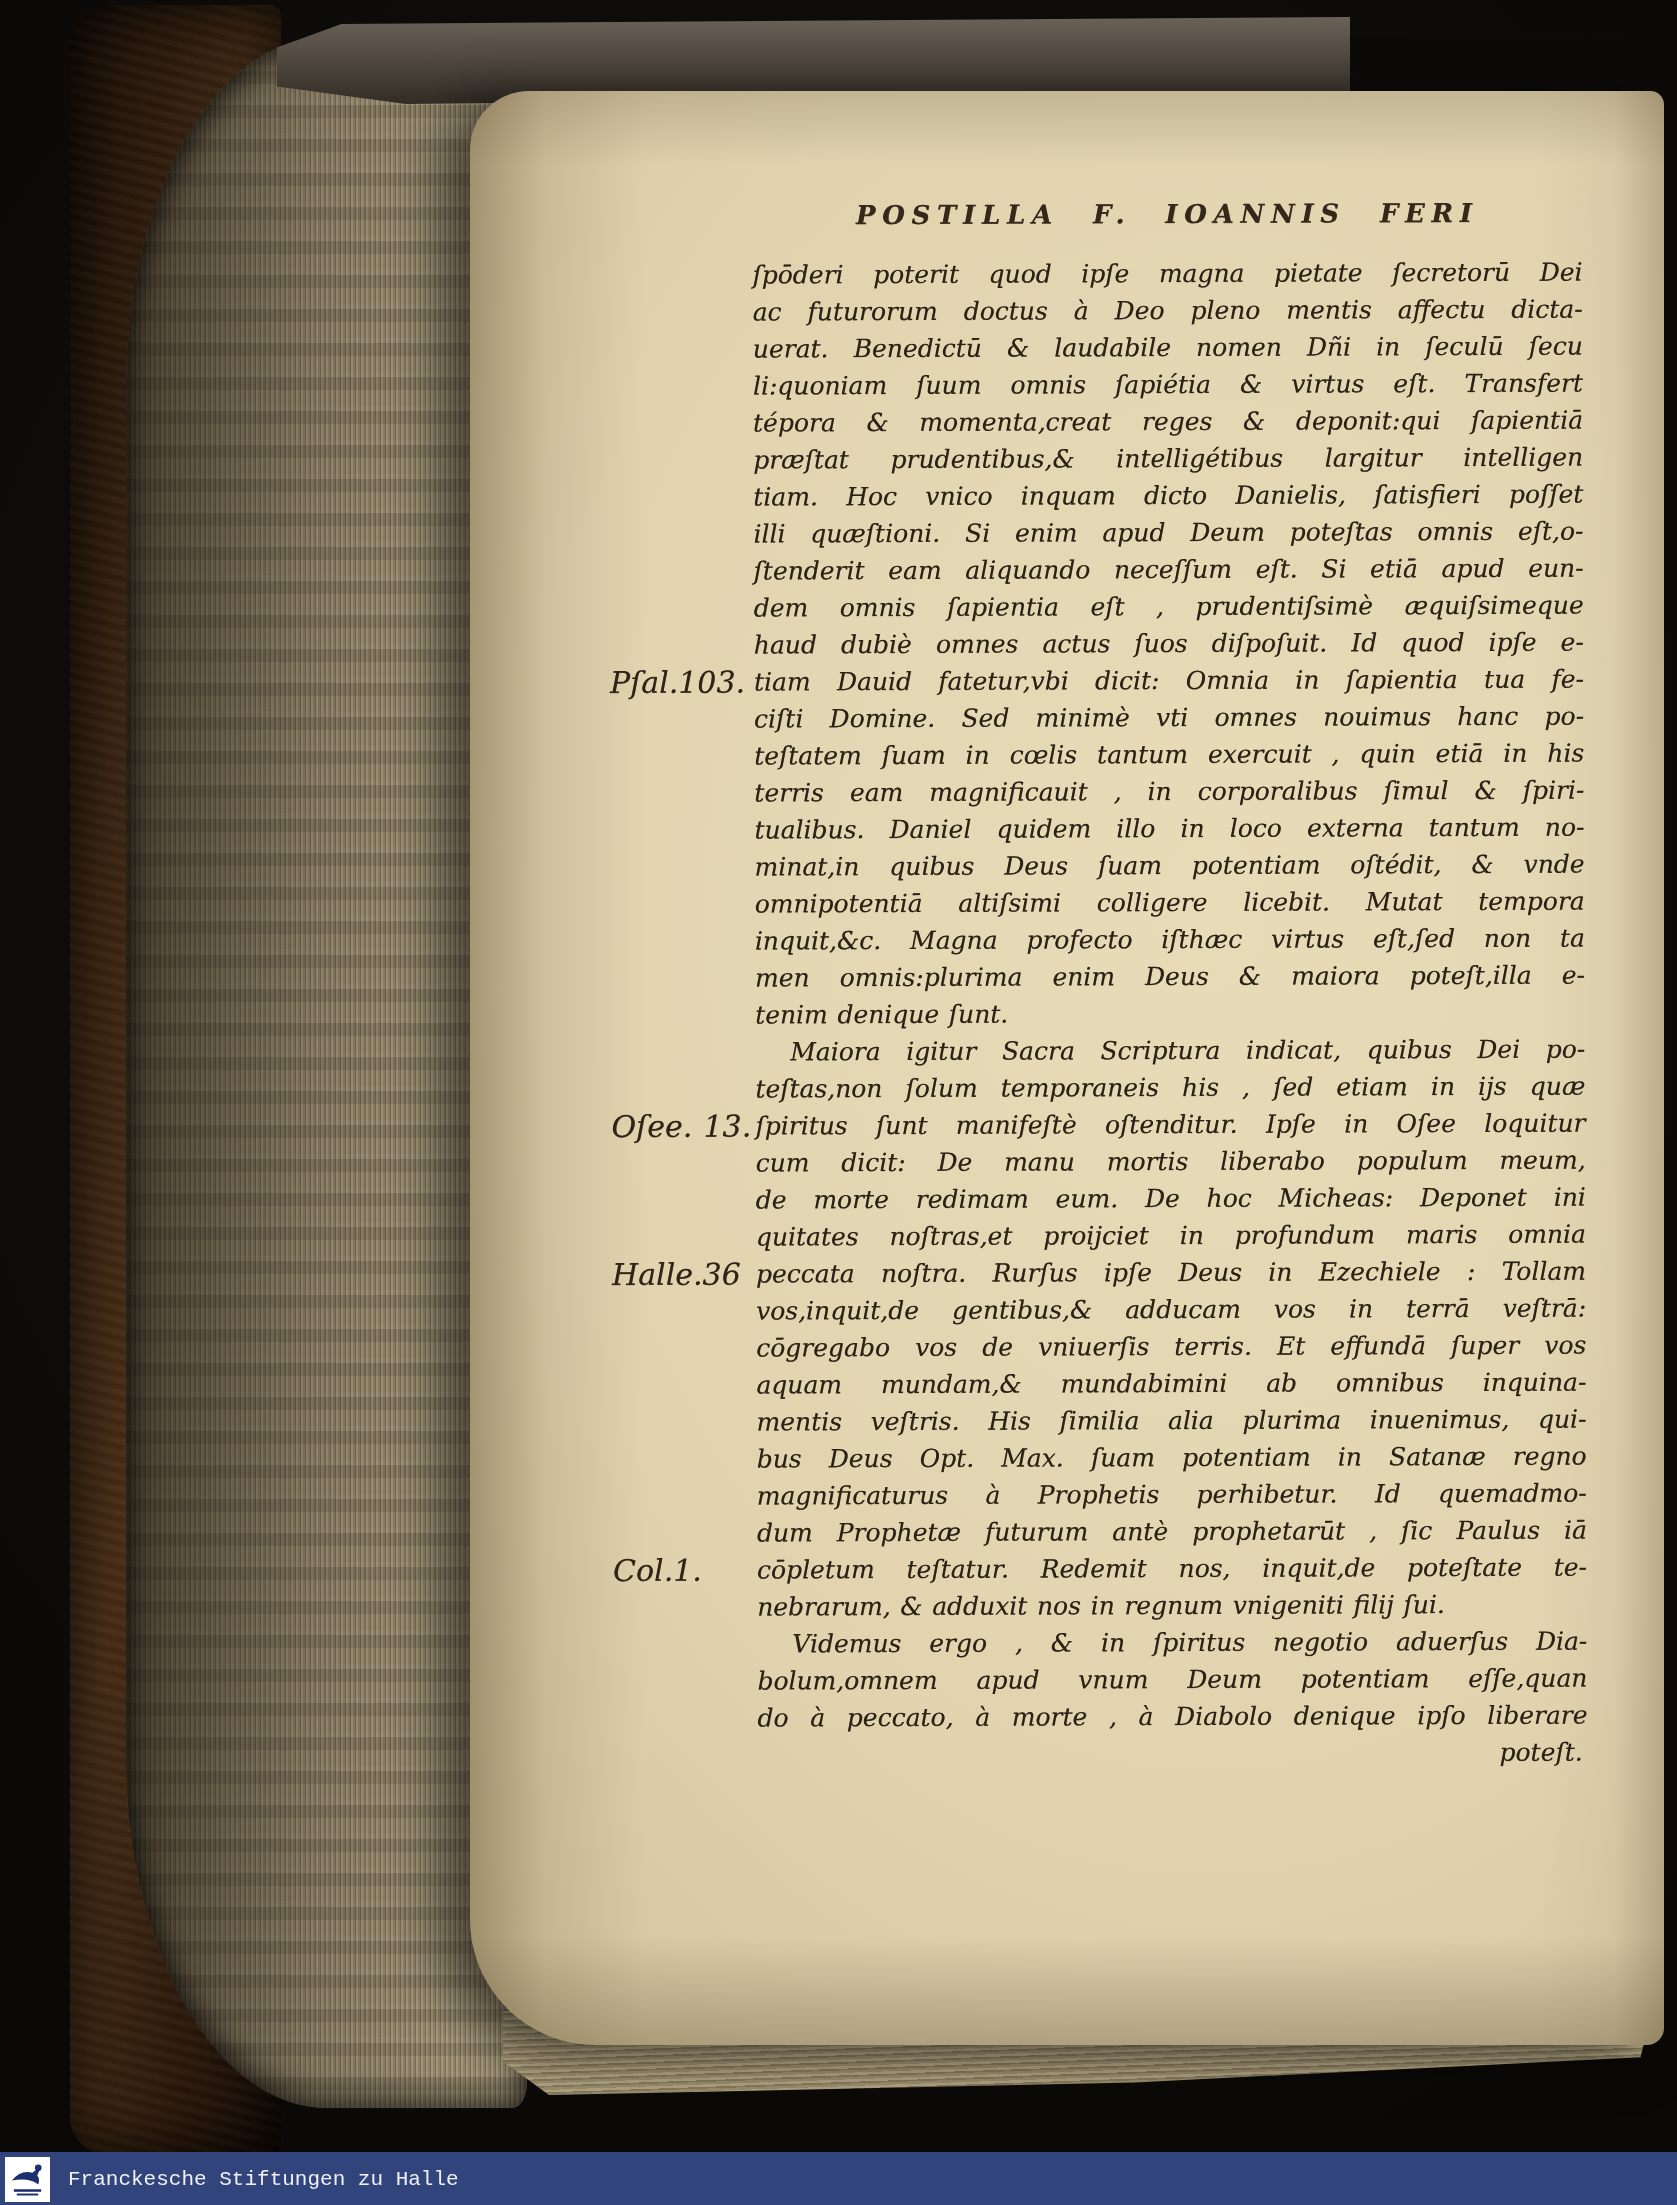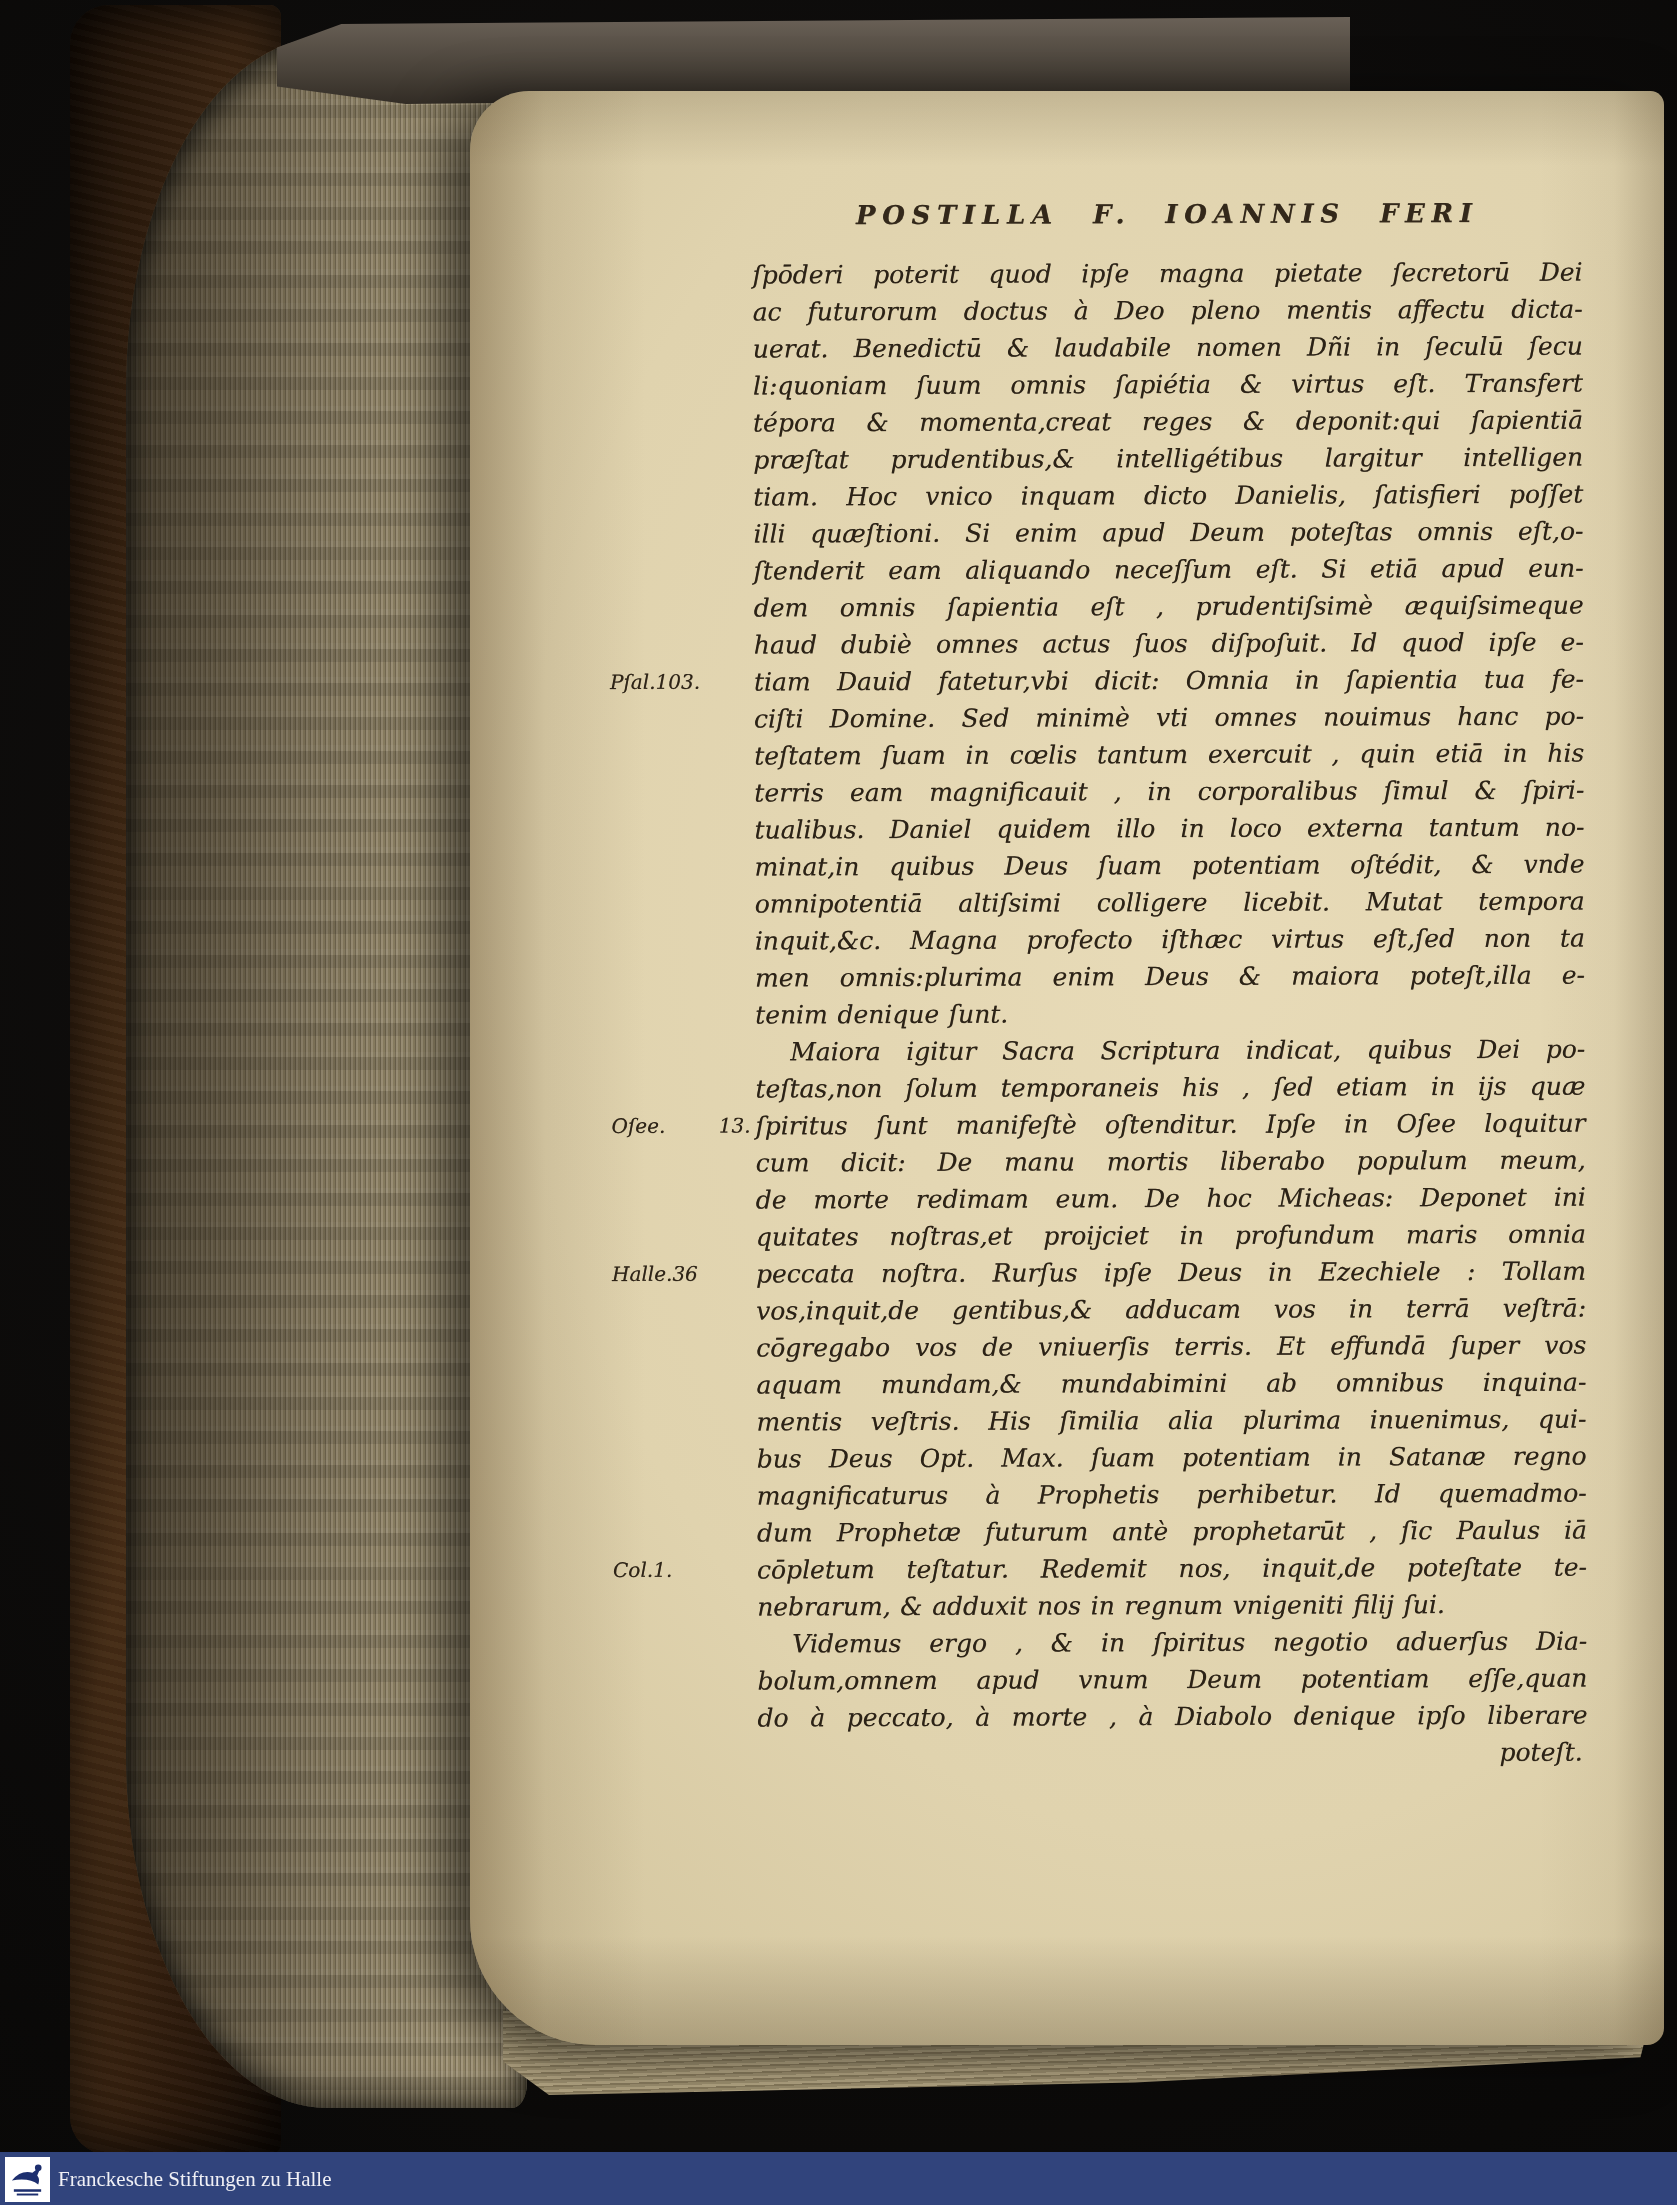--- a/index.html
+++ b/index.html
@@ -70,38 +70,38 @@
   }
   .line{
     position:relative;font-size:25px;line-height:37px;height:37px;
     text-align:justify;text-align-last:justify;word-spacing:1.7px;
     text-shadow:0.2px 0.2px 0.3px rgba(43,33,21,0.55);
   }
   .line.para-end{text-align-last:left;}
   .line.indent{text-indent:35px;}
   .margin-note{
     position:absolute;left:-144px;top:0.8px;width:139px;
-    font-size:20px;text-align:center;white-space:nowrap;color:#2e2417;
+    font-size:30px;text-align:center;white-space:nowrap;color:#2e2417;
   }
   .catchword-row{
     text-align:right;font-size:25px;line-height:37px;padding-right:5px;
     text-shadow:0.2px 0.2px 0.3px rgba(43,33,21,0.55);
   }
 
   
   .footer-bar{
     position:absolute;left:0;top:2152px;width:1677px;height:54px;
     background:#31447c;display:flex;align-items:center;
   }
   .footer-logo{
     width:45px;height:45px;background:#ffffff;margin-left:5px;flex:0 0 auto;
     display:flex;align-items:center;justify-content:center;
   }
   .footer-label{
-    color:#f0f0f5;font-family:Liberation Serif, serif;font-size:21px;margin-left:8px;
+    color:#f0f0f5;font-family:Liberation Mono, monospace;font-size:21px;margin-left:18px;
     white-space:nowrap;
   }
 </style>
 </head>
 <body>
 
 <div class="photo">
 
   <div class="leather"></div>
   <div class="fan"></div>

